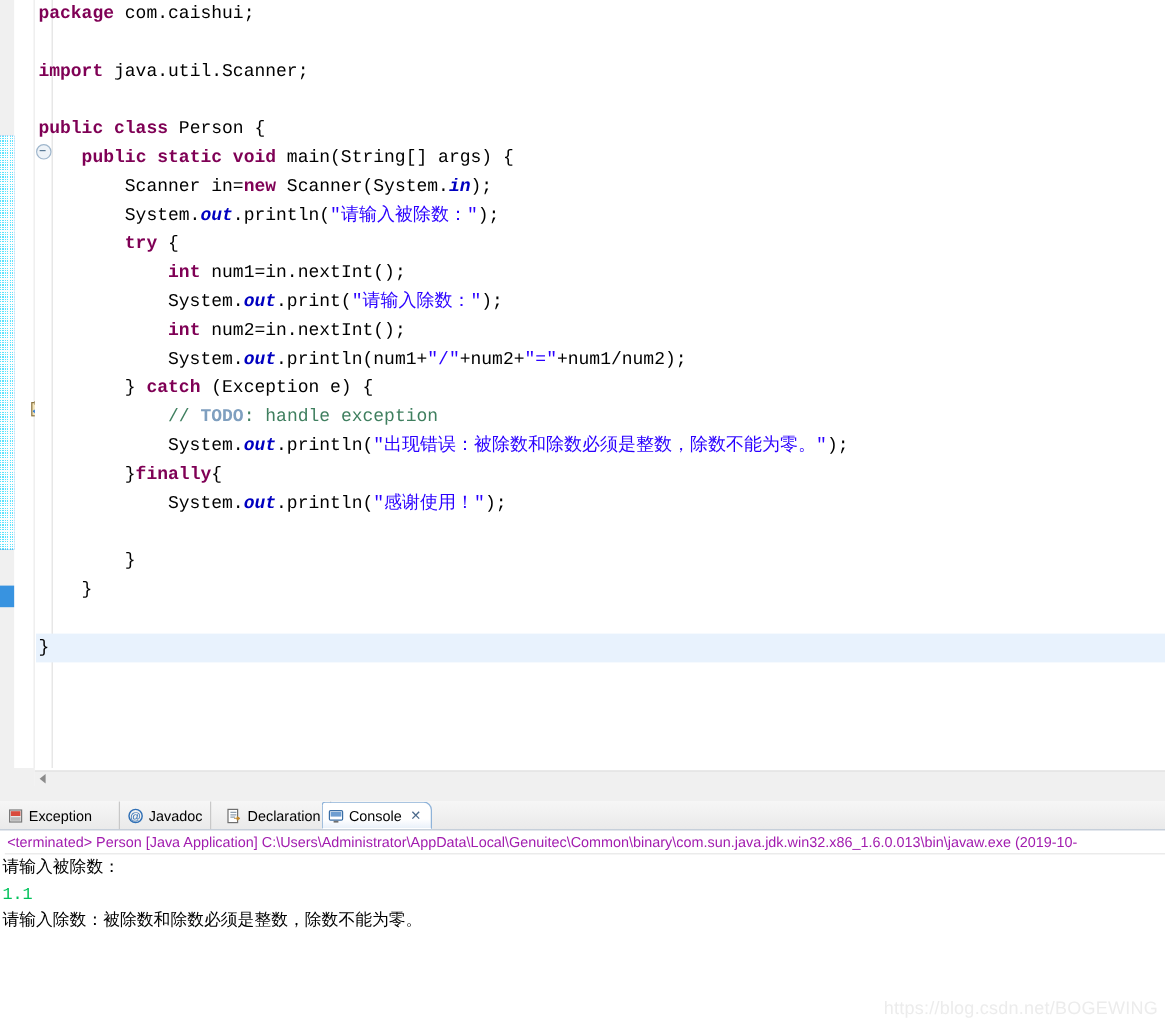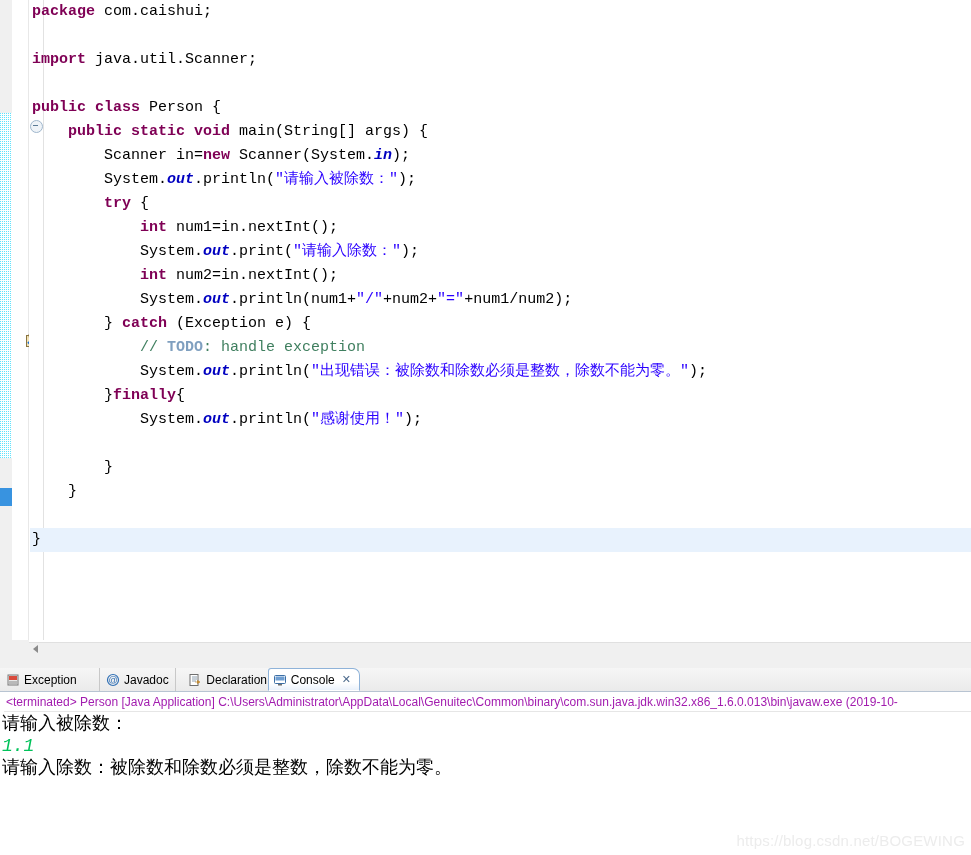--- a/index.html
+++ b/index.html
@@ -207,29 +207,29 @@
     line-height: 20px;
     border-bottom: 1px solid #e6e6e6;
   }
   #console-output {
     position: absolute;
     left: 0; top: 58px;
     width: 971px;
     height: 142px;
     background: #ffffff;
     font-family: "Liberation Mono", "DejaVu Sans Mono", monospace;
-    font-size: 18px;
+    font-size: 14px;
     line-height: 22px;
     white-space: pre;
     padding-left: 2px;
     box-sizing: border-box;
     overflow: hidden;
   }
   .out-line { height: 22px; color: #000000; }
-  .out-line.stdin { color: #00c25a; font-style: italic; }
+  .out-line.stdin { color: #00c25a; }
 
   #watermark {
     position: absolute;
     right: 6px;
     bottom: 6px;
     font-size: 15px;
     color: #ececec;
     font-family: "Liberation Sans", sans-serif;
     letter-spacing: 0.2px;
   }

